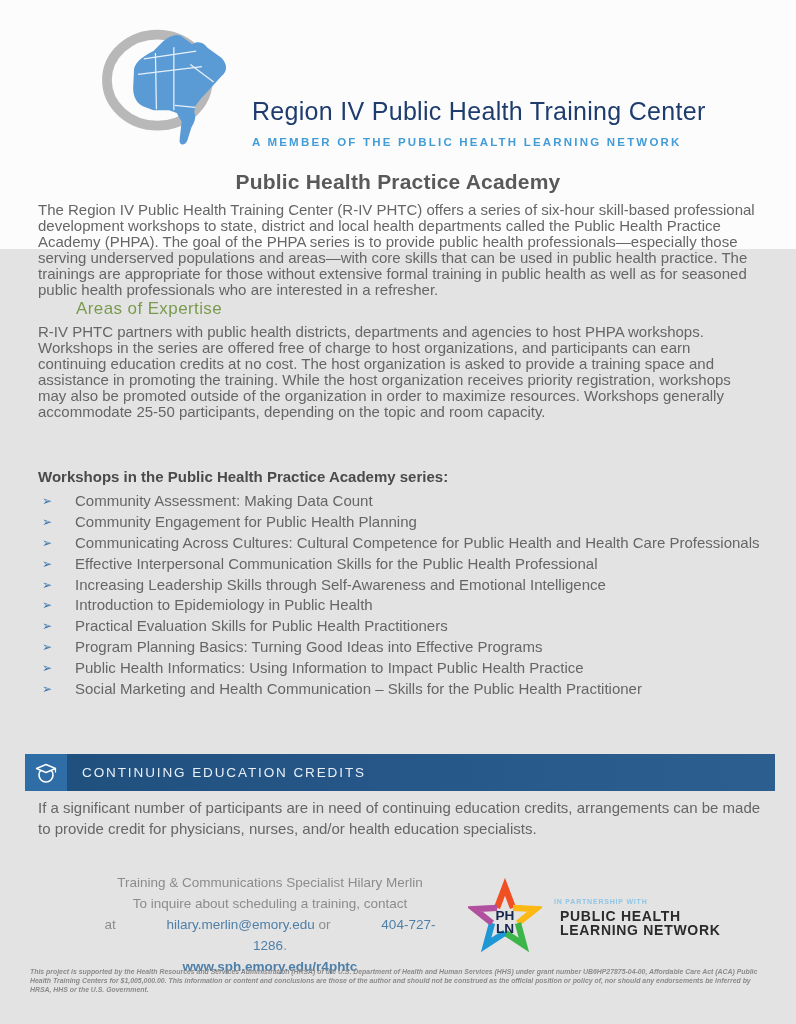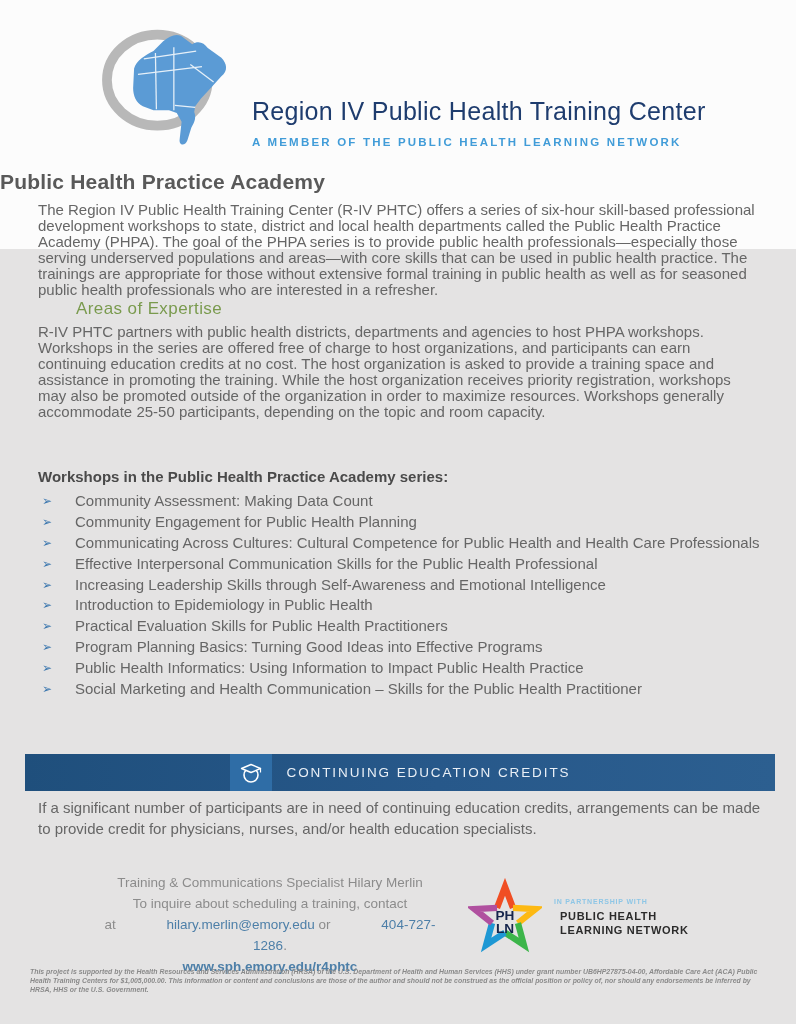--- a/index.html
+++ b/index.html
@@ -11,54 +11,54 @@
   .gray-section{position:absolute;top:249px;left:0;width:796px;height:775px;background:#e4e3e3;}
 
   
   .logo-row{position:absolute;top:20px;left:100px;display:flex;align-items:flex-end;}
   .logo-map{width:138px;height:128px;flex:none;}
   .logo-textblock{margin-left:14px;padding-top:36px;}
   .logo-title{font-size:25px;color:#1e3c6e;letter-spacing:.3px;white-space:nowrap;}
   .logo-tagline{margin-top:10px;font-size:11.5px;font-weight:bold;color:#419cd8;letter-spacing:2.2px;white-space:nowrap;}
 
   
-  .doc-title{position:absolute;top:170px;left:0;width:796px;
+  .doc-title{position:absolute;top:170px;left:0;width:796px;text-align:center;
     font-size:21px;font-weight:bold;color:#595959;letter-spacing:.2px;}
   .para{position:absolute;left:38px;width:724px;font-size:15px;line-height:16px;color:#666;}
   .p1{top:202px;}
   .p2{top:324px;}
   .watermark{position:absolute;top:299px;left:76px;font-size:17px;color:#4d7c0f;opacity:.7;letter-spacing:.4px;}
 
   
   .ws-heading{position:absolute;top:468px;left:38px;font-size:15px;font-weight:bold;color:#4a4a4a;}
   .ws-list{position:absolute;top:492px;left:40px;width:732px;margin:0;padding:0;list-style:none;}
   .ws-list li{display:flex;align-items:baseline;height:20.9px;font-size:15px;color:#666;}
   .bullet{flex:none;width:33px;padding-left:2px;color:#3a76ae;font-size:12px;position:relative;top:-1px;}
 
   
   .banner{position:absolute;top:754px;left:25px;width:750px;height:37px;
     background:linear-gradient(90deg,#1f4f7c 0%,#27588a 55%,#2c5f90 100%);
-    display:flex;align-items:center;justify-content:center;}
+    display:flex;align-items:center;}
   .banner-icon-box{flex:none;width:42px;height:37px;background:#2f6da6;
     display:flex;align-items:center;justify-content:center;}
   .banner-label{margin-left:15px;color:#e9eff6;font-size:13.5px;letter-spacing:1.9px;}
   .ce-text{position:absolute;top:797px;left:38px;width:724px;font-size:15px;line-height:21px;color:#666;}
 
   
   .contact{position:absolute;top:872px;left:90px;width:360px;text-align:center;
     font-size:13.5px;line-height:21px;color:#8c8c8c;}
   .contact .link{color:#4d7fa8;text-decoration:none;cursor:pointer;padding-left:47px;}
   .contact .website{color:#4d7fa8;font-weight:bold;text-decoration:none;cursor:pointer;}
 
   
   .phln{position:absolute;top:878px;left:468px;display:flex;align-items:center;}
   .phln-star{width:74px;height:78px;flex:none;}
   .phln-textblock{margin-left:12px;}
   .phln-partner{font-size:7px;font-weight:bold;color:#8ec6e6;letter-spacing:.8px;margin-bottom:4px;}
-  .phln-name{font-size:11px;font-weight:bold;color:#2b2b2b;letter-spacing:.7px;line-height:14px;padding-left:6px;}
+  .phln-name{font-size:14px;font-weight:bold;color:#2b2b2b;letter-spacing:.7px;line-height:14px;padding-left:6px;}
 
   
   .disclaimer{position:absolute;top:967px;left:30px;width:740px;
     font-size:6.9px;font-style:italic;font-weight:bold;color:#8a8a8a;line-height:9px;}
 </style>
 </head>
 <body>
 
 <div class="page">
 

